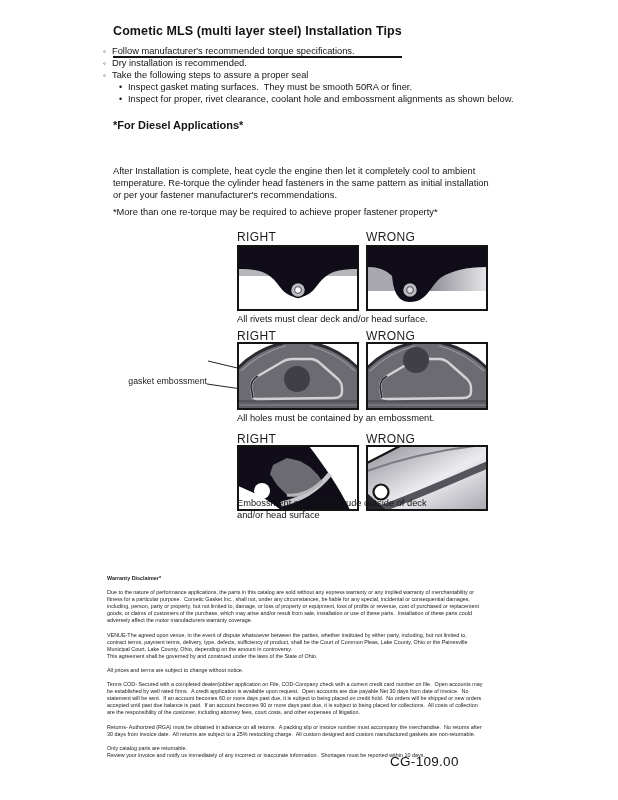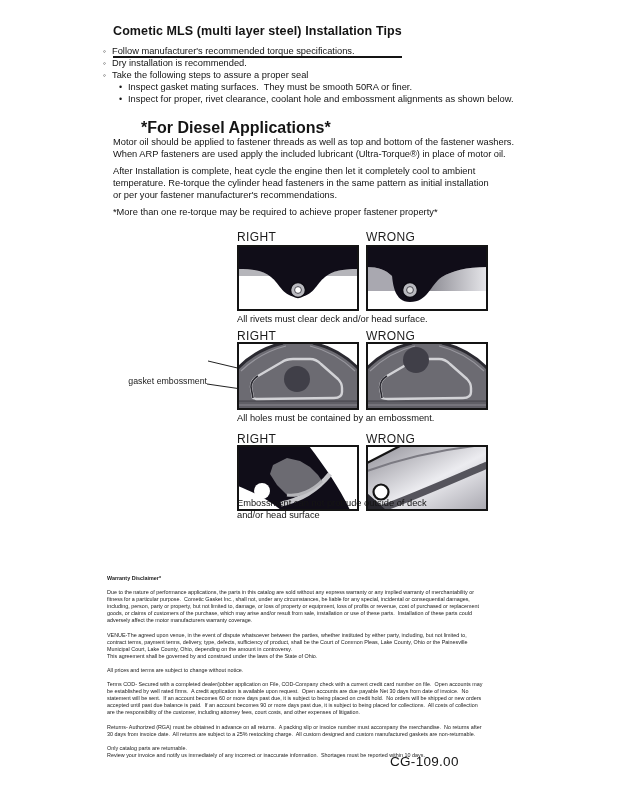--- a/index.html
+++ b/index.html
@@ -14,21 +14,21 @@
     border-bottom:2px solid #141414; padding-bottom:18px; letter-spacing:0.1px;
     white-space:pre;
   }
 
   .bullets { left:103px; top:46px; font-size:9.3px; line-height:11.9px; }
   .bullet-row { display:flex; align-items:flex-start; white-space:pre; }
   .bullet-row.sub { padding-left:16px; }
   .marker { width:9px; font-size:8.5px; line-height:11.9px; }
   .marker.dot { font-size:9px; }
 
-  .diesel-heading { left:113px; top:119px; font-size:16px; font-weight:bold; white-space:pre;margin-left:28px; }
+  .diesel-heading { left:113px; top:119px; font-size:11px; font-weight:bold; white-space:pre; }
   .body-para { left:113px; font-size:9.3px; line-height:12.2px; white-space:pre; }
 
   .panel-title { width:122px; text-align:left; font-size:12px; color:#1c1c1c; letter-spacing:0.4px; white-space:pre; }
   .panel { width:122px; }
   .panel svg { display:block; width:122px; }
   .caption { left:237px; font-size:9.3px; line-height:11.5px; white-space:pre-line; }
 
   .pointer-label { width:167px; left:40px; text-align:right; font-size:8.8px; line-height:9.8px; white-space:pre-line; color:#1a1a1a; }
 
   .disclaimer { left:107px; top:575px; width:430px; font-size:5.4px; line-height:7.1px; color:#222; }
@@ -61,22 +61,20 @@
       <span class="marker dot">•</span>
       <span>Inspect gasket mating surfaces.  They must be smooth 50RA or finer.</span>
     </div>
     <div class="bullet-row sub">
       <span class="marker dot">•</span>
       <span>Inspect for proper, rivet clearance, coolant hole and embossment alignments as shown below.</span>
     </div>
   </div>
 
   <div class="abs diesel-heading">*For Diesel Applications*</div>
-  <div class="abs body-para" style="top:136px;">Motor oil should be applied to fastener threads as well as top and bottom of the fastener washers.
-When ARP fasteners are used apply the included lubricant (Ultra-Torque®) in place of motor oil.</div>
   <div class="abs body-para" style="top:165px;">After Installation is complete, heat cycle the engine then let it completely cool to ambient
 temperature. Re-torque the cylinder head fasteners in the same pattern as initial installation
 or per your fastener manufacturer's recommendations.</div>
   <div class="abs body-para" style="top:206px;">*More than one re-torque may be required to achieve proper fastener property*</div>
 
   <div class="abs panel-title" style="left:237px; top:230px;">RIGHT</div>
   <div class="abs panel-title" style="left:366px; top:230px;">WRONG</div>
 
   <div class="abs panel" style="left:237px; top:245px;">
     <svg viewBox="0 0 122 66">

